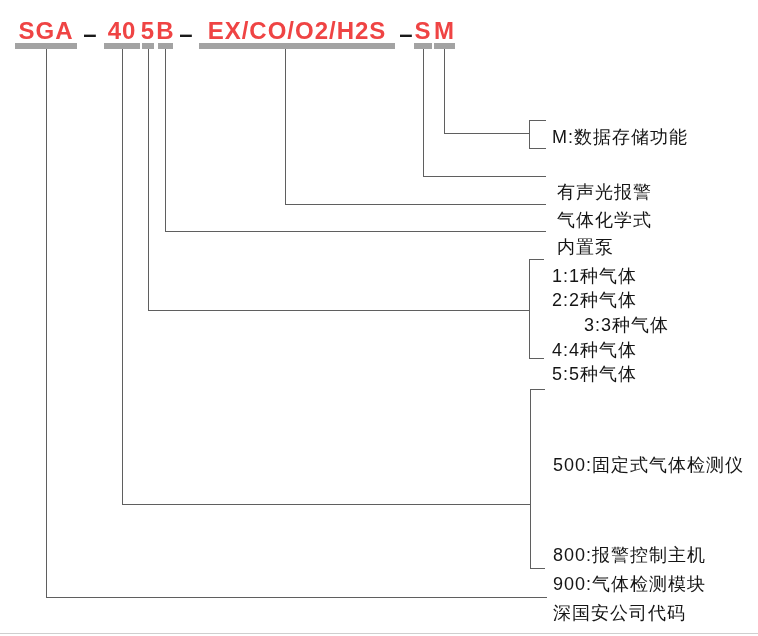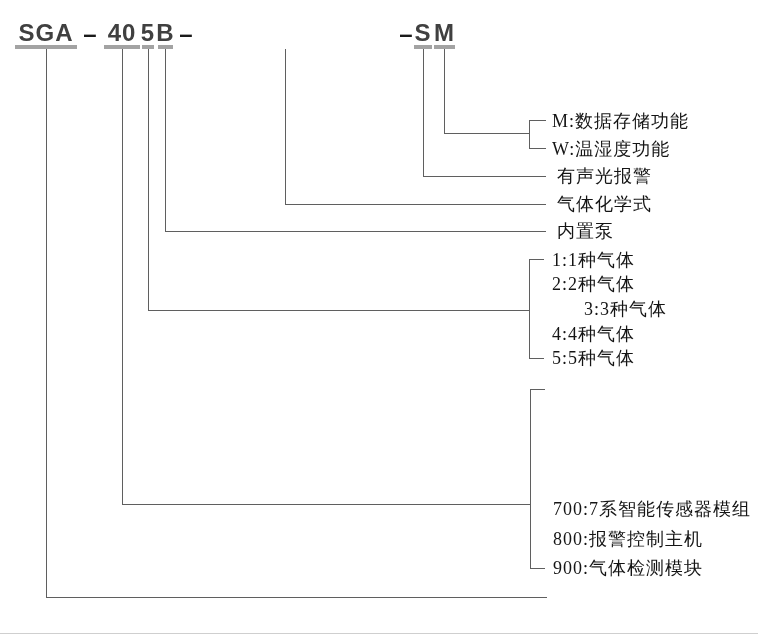--- a/index.html
+++ b/index.html
@@ -5,50 +5,51 @@
   html,body{margin:0;padding:0;background:#ffffff;}
   .canvas{
     position:relative;width:758px;height:636px;background:#ffffff;
     overflow:hidden;font-family:"Liberation Sans",sans-serif;
   }
   
   .tseg{
     position:absolute;top:21px;height:28px;box-sizing:border-box;
     display:flex;align-items:flex-end;justify-content:center;
     font-family:"Liberation Sans",sans-serif;font-weight:bold;font-size:24px;
-    letter-spacing:1px;color:#404040;border-bottom:4px solid #a3a3a3;
+    letter-spacing:1px;color:#ef4444;border-bottom:6px solid #a3a3a3;
     white-space:nowrap;line-height:24px;
   }
   .tdash{
     position:absolute;top:21px;height:26px;display:flex;align-items:center;
     justify-content:center;font-weight:bold;font-size:24px;color:#1a1a1a;
     white-space:nowrap;
   }
   
   .vline{position:absolute;width:1px;background:#5f5f5f;}
   .hline{position:absolute;height:1px;background:#5f5f5f;}
   
   .lbl{
     position:absolute;height:22px;line-height:22px;white-space:nowrap;
-    font-family:Liberation Serif, serif;
-    font-size:18px;letter-spacing:1px;color:#151515;
+    font-family:Liberation Sans, sans-serif;
+    font-size:18px;letter-spacing:1px;color:#151515;margin-top:16px;
   }
   .edge{position:absolute;height:1px;background:#cfcfcf;}
 </style>
 </head>
 <body>
 
 <div class="canvas">
 
   <div class="tseg" style="left:15px;width:62px">SGA</div>
   <div class="tdash" style="left:78px;width:24px">–</div>
   <div class="tseg" style="left:104px;width:36px">40</div>
   <div class="tseg" style="left:142px;width:12px">5</div>
   <div class="tseg" style="left:158px;width:15px">B</div>
   <div class="tdash" style="left:175px;width:22px">–</div>
+  <div class="tseg" style="left:199px;width:196px">EX/CO/O2/H2S</div>
   <div class="tdash" style="left:396px;width:20px">–</div>
   <div class="tseg" style="left:414px;width:18px">S</div>
   <div class="tseg" style="left:434px;width:21px">M</div>
 
   <div class="vline" style="left:46px;top:49px;height:549px"></div>
   <div class="hline" style="left:46px;top:597px;width:501px"></div>
 
   <div class="vline" style="left:122px;top:49px;height:455px"></div>
   <div class="hline" style="left:122px;top:504px;width:409px"></div>
 
@@ -73,30 +74,30 @@
 
   <div class="vline" style="left:529px;top:259px;height:100px"></div>
   <div class="hline" style="left:529px;top:259px;width:15px"></div>
   <div class="hline" style="left:529px;top:358px;width:15px"></div>
 
   <div class="vline" style="left:530px;top:389px;height:180px"></div>
   <div class="hline" style="left:530px;top:389px;width:15px"></div>
   <div class="hline" style="left:530px;top:568px;width:15px"></div>
 
   <div class="lbl" style="left:552px;top:110px">M:数据存储功能</div>
-  <div class="lbl" style="left:552px;top:138px">W:温湿度功能</div>
   <div class="lbl" style="left:557px;top:193px">气体化学式</div>
   <div class="lbl" style="left:557px;top:165px">有声光报警</div>
   <div class="lbl" style="left:557px;top:220px">内置泵</div>
 
   <div class="lbl" style="left:552px;top:249px">1:1种气体</div>
   <div class="lbl" style="left:552px;top:273px">2:2种气体</div>
   <div class="lbl" style="left:584px;top:298px">3:3种气体</div>
   <div class="lbl" style="left:552px;top:323px">4:4种气体</div>
   <div class="lbl" style="left:552px;top:347px">5:5种气体</div>
 
-  <div class="lbl" style="left:553px;top:498px">700:7系智能传感器模组</div>
+  <div class="lbl" style="left:553px;top:438px">500:固定式气体检测仪</div>
   <div class="lbl" style="left:553px;top:528px">800:报警控制主机</div>
   <div class="lbl" style="left:553px;top:557px">900:气体检测模块</div>
 
+  <div class="lbl" style="left:553px;top:586px">深国安公司代码</div>
 
   <div class="edge" style="left:0;top:633px;width:758px"></div>
 </div>
 
 </body></html>

